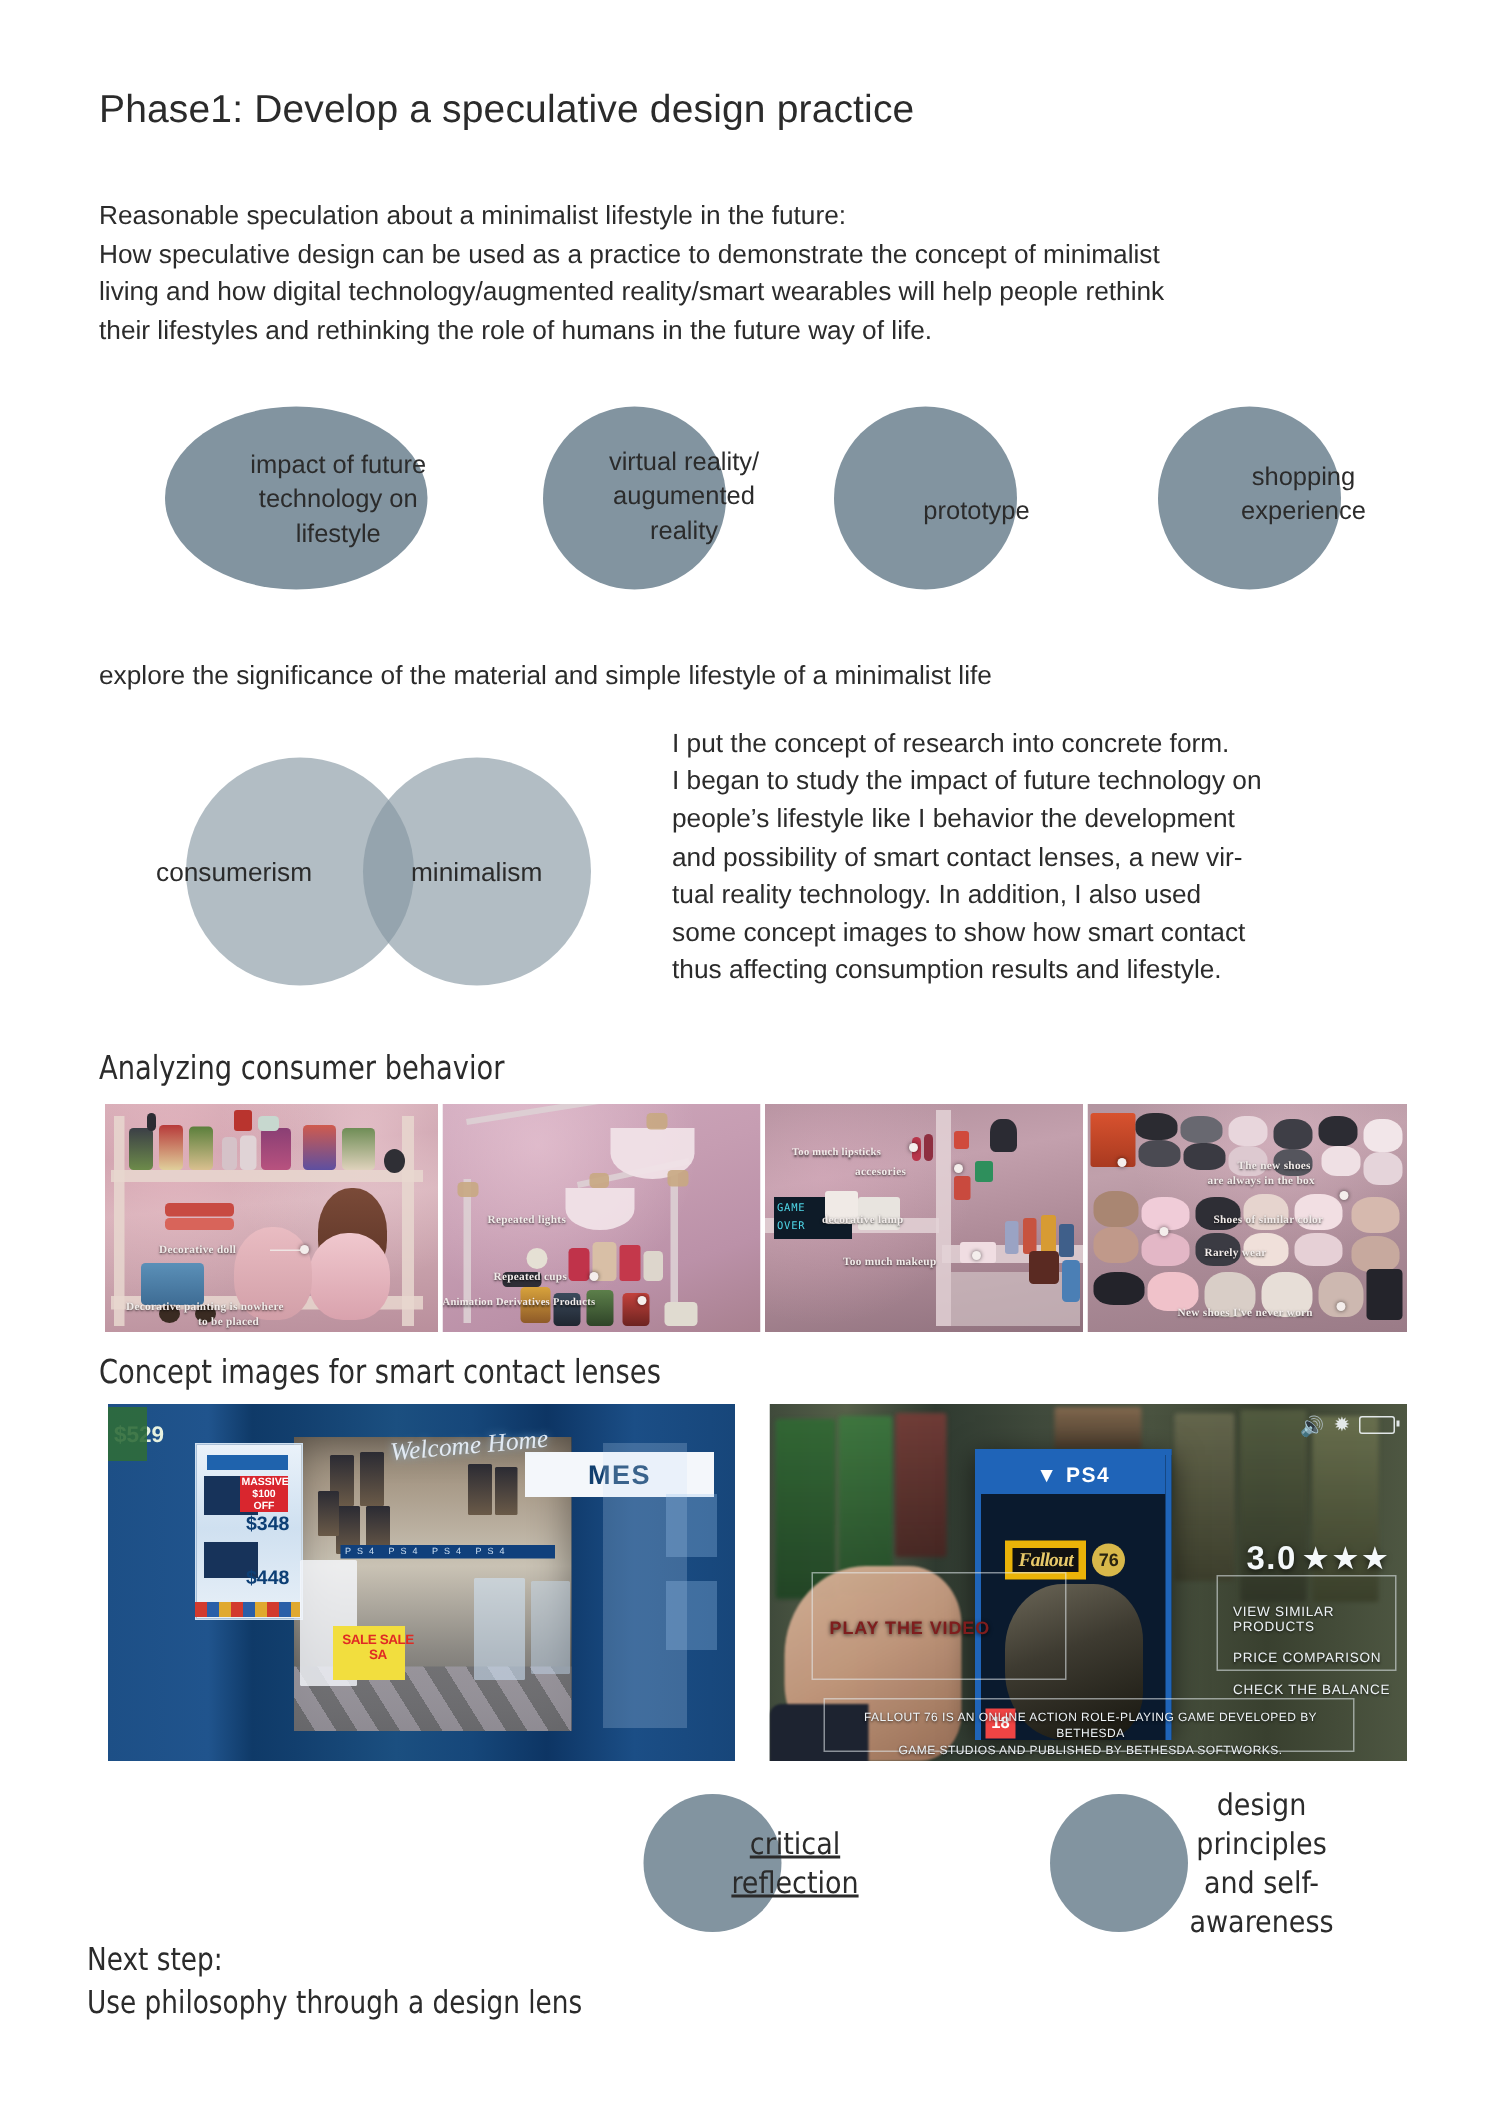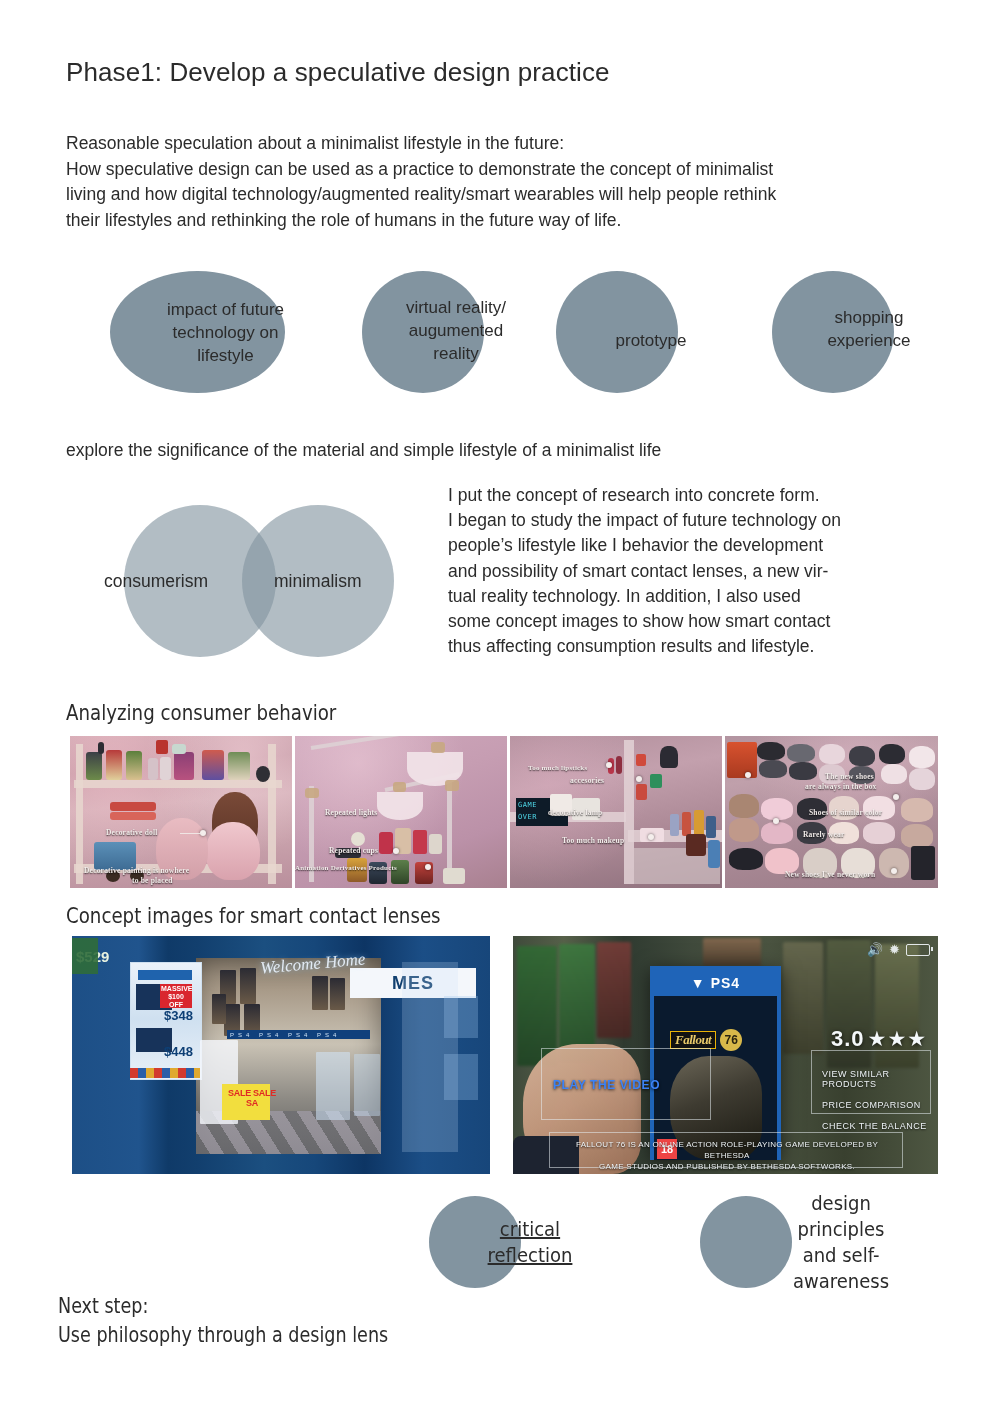--- a/index.html
+++ b/index.html
@@ -241,40 +241,40 @@
   .ps4bar{
     position:absolute;left:0;top:0;width:100%;height:26px;background:#1f64b8;
     display:flex;align-items:center;justify-content:center;gap:5px;
     color:#fff;font-weight:700;font-size:14px;letter-spacing:1px;
   }
   .falloutlogo{
     position:absolute;left:16px;top:58px;width:92px;height:24px;
     display:flex;align-items:center;gap:4px;
   }
   .fo-word{
-    background:#111;border:1px solid #eab308;color:#e8c96a;
+    background:#111;border:5px solid #eab308;color:#e8c96a;
     font-family:"Liberation Serif","DejaVu Serif",serif;font-weight:700;
     font-style:italic;font-size:13px;padding:0 4px;letter-spacing:-.5px;
   }
   .fo-76{
     width:22px;height:22px;border-radius:50%;background:#d8b84a;color:#2a2410;
     font-weight:700;font-size:12px;display:flex;align-items:center;justify-content:center;
   }
   .helm{
     position:absolute;left:16px;top:86px;width:92px;height:104px;
     background:linear-gradient(160deg,#6b6657 0%,#3e3b31 42%,#17160f 100%);
     border-radius:42% 36% 30% 44%;
   }
   .pegi{
     position:absolute;left:3px;bottom:1px;width:20px;height:20px;background:#ef4444;
     color:#fff;font-weight:700;font-size:11px;display:flex;align-items:center;justify-content:center;
   }
   .arbox{position:absolute;border:1px solid rgba(230,236,240,.55);}
   .playvideo{
-    position:absolute;left:40px;top:142px;color:#3b82f6;font-weight:700;
+    position:absolute;left:40px;top:142px;color:#7f1d1d;font-weight:700;
     font-size:12px;letter-spacing:.6px;text-shadow:0 1px 3px rgba(0,0,0,.8);
   }
   .rating{
     position:absolute;left:318px;top:90px;color:#f4f8fa;font-weight:700;
     font-size:22px;letter-spacing:1px;text-shadow:0 1px 4px rgba(0,0,0,.7);
     display:flex;align-items:center;gap:3px;
   }
   .rating .stars{font-size:21px;letter-spacing:1px;}
   .arlist{position:absolute;left:303px;top:124px;width:112px;}
   .arlist .it{

